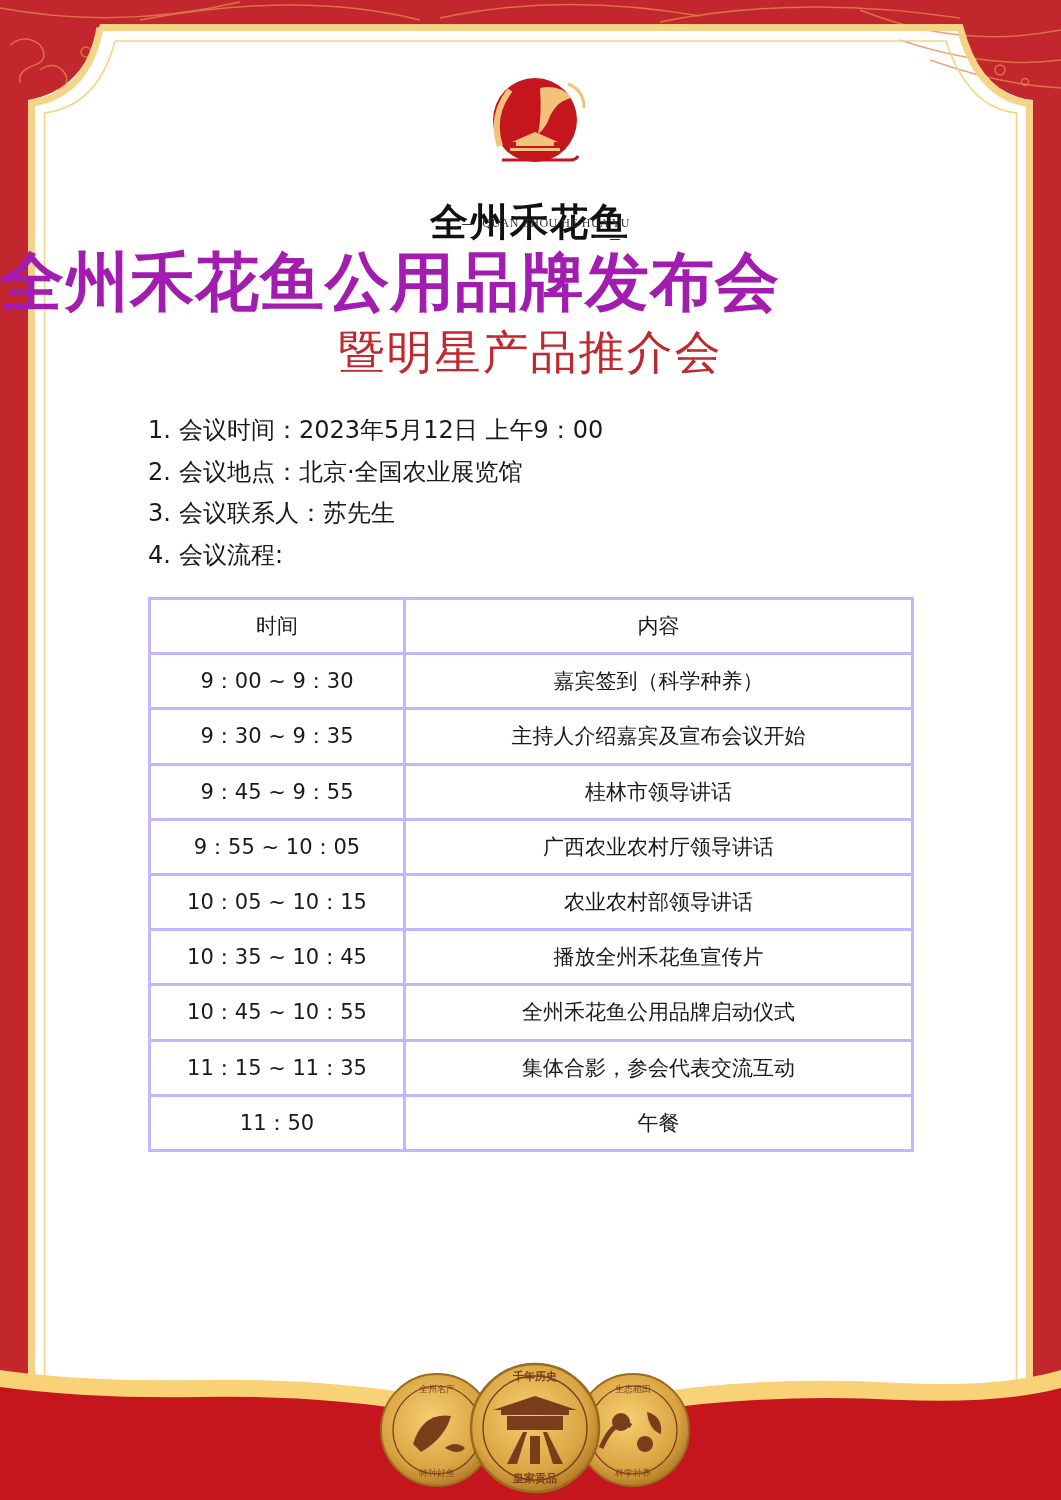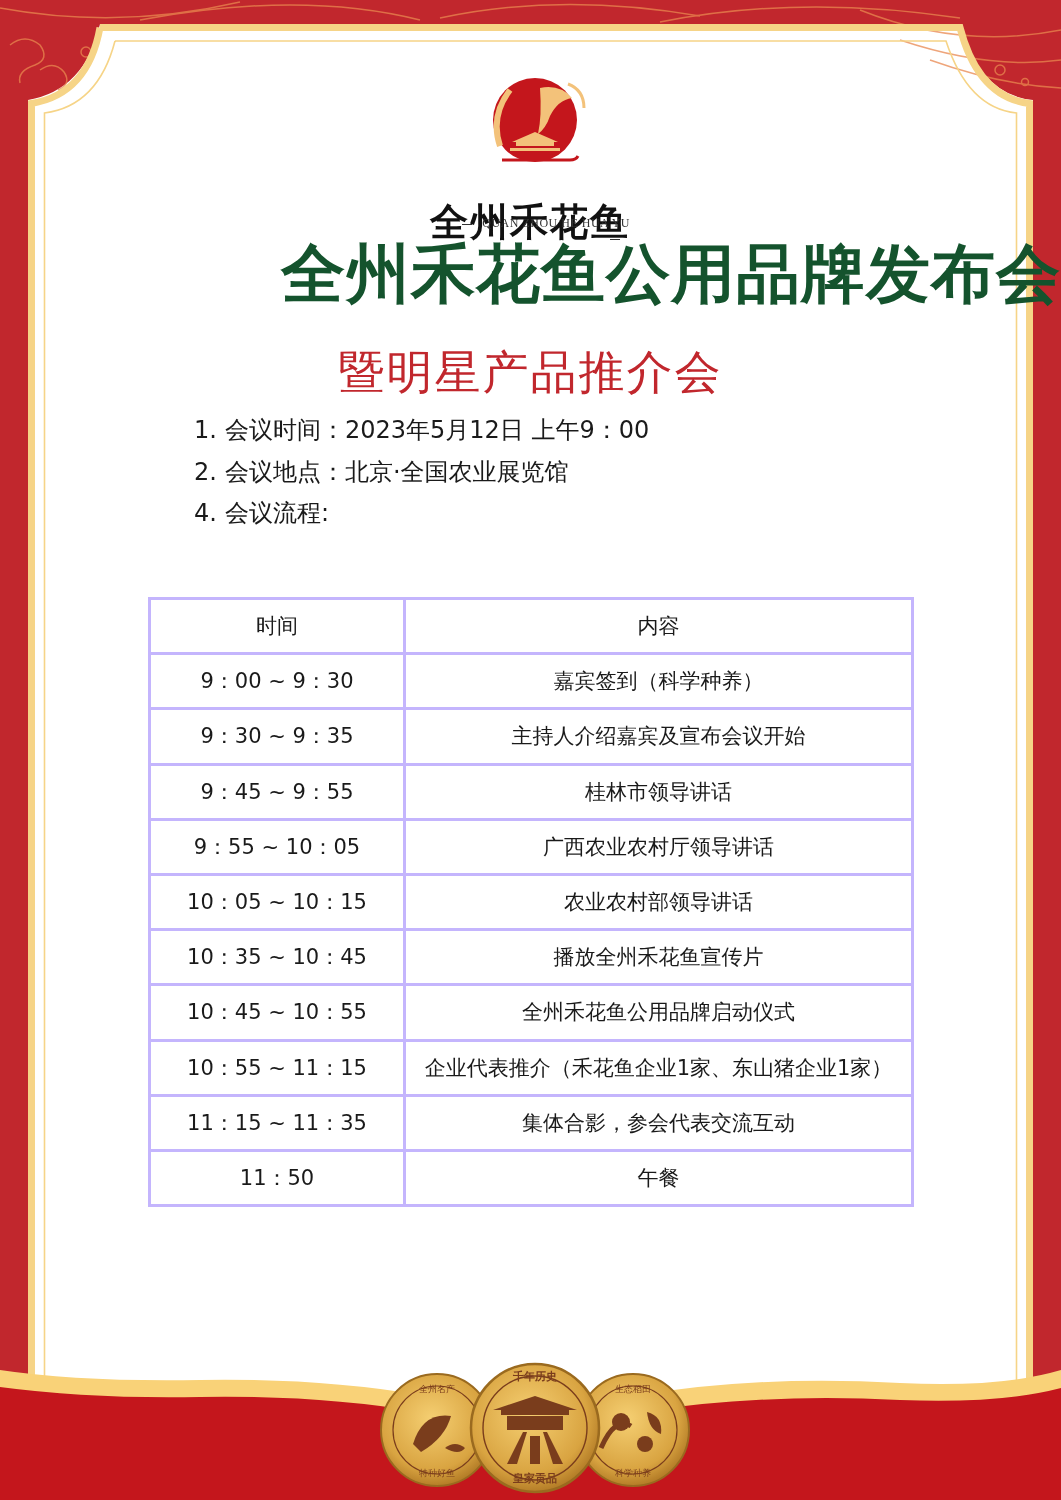--- a/index.html
+++ b/index.html
@@ -7,24 +7,24 @@
   body { position: relative; font-family: "DejaVu Sans", "Liberation Sans", sans-serif; color: #222; }
 
   .frame-svg { position: absolute; left: 0; top: 0; width: 1061px; height: 1500px; z-index: 0; }
 
   .logo { position: absolute; left: 430px; top: 76px; width: 200px; height: 150px; z-index: 2; text-align: center; }
   .logo-mark { position: absolute; left: 50px; top: 0; width: 110px; height: 92px; }
   .logo-name { position: absolute; left: 0; top: 96px; width: 200px; font-family: "DejaVu Serif", "Liberation Serif", serif; font-weight: bold; font-size: 38px; letter-spacing: 2px; color: #111; text-align: center; line-height: 44px; margin-top: 28px; }
   .logo-pinyin { position: absolute; left: 0; top: 140px; width: 200px; font-size: 12px; color: #333; text-align: right; letter-spacing: 0.5px; font-family: Liberation Serif, serif; }
   .logo-pinyin::before, .logo-pinyin::after { content: ""; display: inline-block; width: 10px; height: 1px; background: #333; vertical-align: middle; margin: 0 10px; }
 
-  .title-main { position: absolute; left: 0; top: 236px; width: 1061px; text-align: right; font-size: 64px; line-height: 76px; font-weight: bold; color: #14532d; letter-spacing: 1px; z-index: 2; }
-  .title-sub { position: absolute; left: 0; top: 322px; width: 1061px; text-align: center; font-size: 46px; line-height: 60px; color: #c1272d; letter-spacing: 2px; z-index: 2; margin-top: 20px; }
+  .title-main { position: absolute; left: 0; top: 244px; width: 1061px; text-align: left; font-size: 64px; line-height: 76px; font-weight: bold; color: #a21caf; letter-spacing: 1px; z-index: 2; }
+  .title-sub { position: absolute; left: 0; top: 322px; width: 1061px; text-align: center; font-size: 46px; line-height: 60px; color: #c1272d; letter-spacing: 2px; z-index: 2; }
 
-  .info { position: absolute; left: 148px; top: 410px; z-index: 2; margin-left: 46px; }
+  .info { position: absolute; left: 148px; top: 410px; z-index: 2; }
   .info-row { font-size: 24px; line-height: 41.5px; color: #1a1a1a; white-space: nowrap; }
   .info-row .num { margin-right: 8px; }
 
   .schedule { position: absolute; left: 148px; top: 597px; width: 766px; border-collapse: collapse; z-index: 2; }
   .schedule th, .schedule td { border: 3px solid #c4b5fd; height: 55.2px; text-align: center; vertical-align: middle; font-size: 21px; font-weight: normal; color: #1a1a1a; }
   .schedule .col-time { width: 255px; }
 
   .medals { position: absolute; left: 375px; top: 1352px; width: 320px; height: 148px; z-index: 3; }
 </style>
 </head>
@@ -78,20 +78,23 @@
 <div class="title-sub">暨明星产品推介会</div>
 
 <div class="info">
   <div class="info-row">
     <span class="num">1.</span><span>会议时间：</span><span>2023年5月12日 上午9：00</span>
   </div>
   <div class="info-row">
     <span class="num">2.</span><span>会议地点：</span><span>北京·全国农业展览馆</span>
   </div>
   <div class="info-row">
+    <span class="num">3.</span><span>会议联系人：</span><span>苏先生</span>
+  </div>
+  <div class="info-row">
     <span class="num">4.</span><span>会议流程:</span><span></span>
   </div>
 </div>
 
 <table class="schedule">
   <thead>
     <tr>
       <th class="col-time">时间</th>
       <th>内容</th>
     </tr>
@@ -117,24 +120,20 @@
         <td>10：05 ~ 10：15</td>
         <td>农业农村部领导讲话</td>
       </tr>
     <tr>
         <td>10：35 ~ 10：45</td>
         <td>播放全州禾花鱼宣传片</td>
       </tr>
     <tr>
         <td>10：45 ~ 10：55</td>
         <td>全州禾花鱼公用品牌启动仪式</td>
-      </tr>
-    <tr>
-        <td>10：55 ~ 11：15</td>
-        <td>企业代表推介（禾花鱼企业1家、东山猪企业1家）</td>
       </tr>
     <tr>
         <td>11：15 ~ 11：35</td>
         <td>集体合影，参会代表交流互动</td>
       </tr>
     <tr>
         <td>11：50</td>
         <td>午餐</td>
       </tr>
   </tbody>

